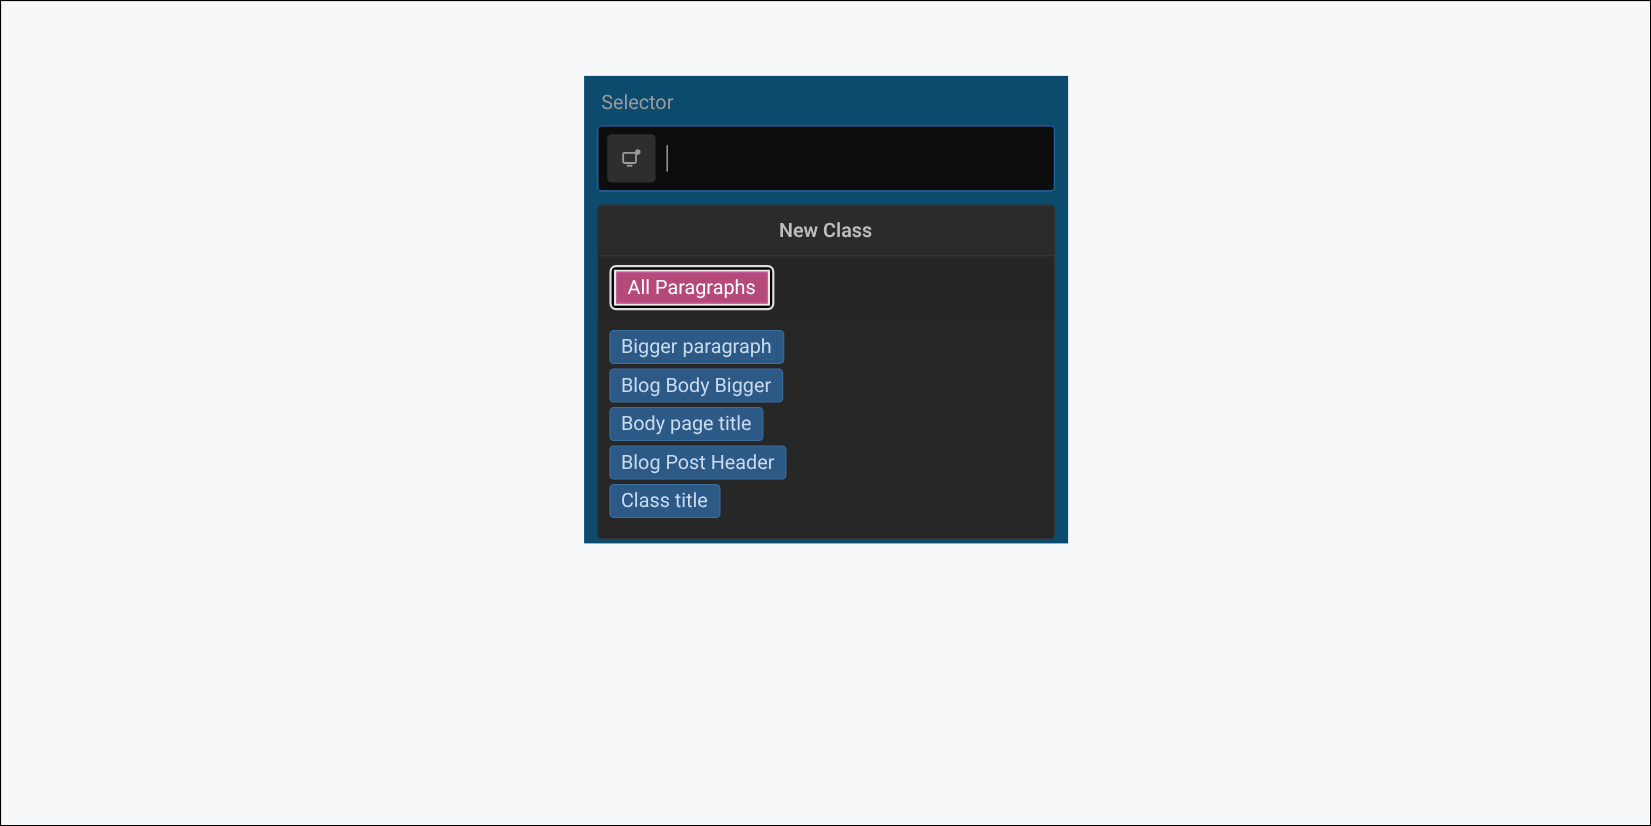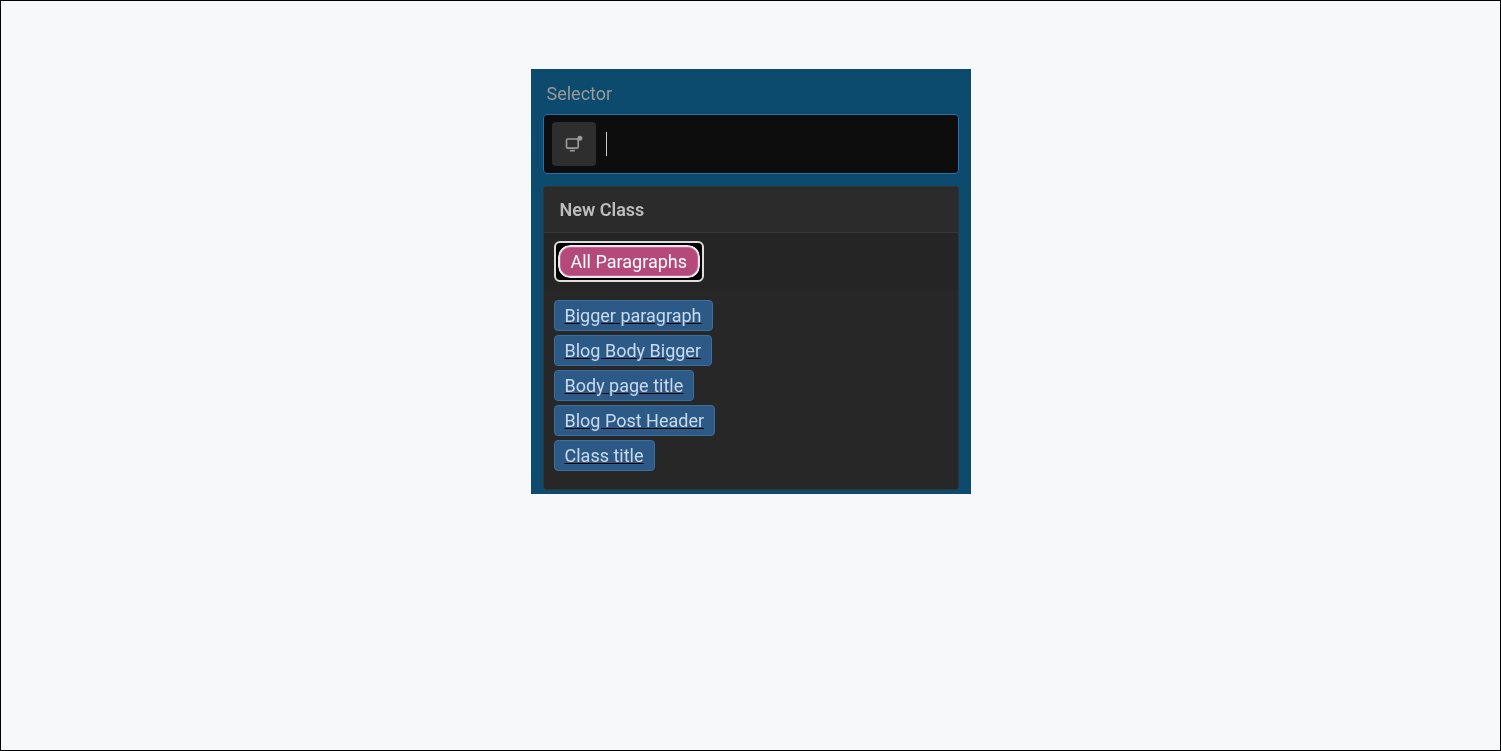--- a/index.html
+++ b/index.html
@@ -67,38 +67,39 @@
     border-radius: 4px;
     overflow: hidden;
   }
   .section-header {
     background: #2b2b2b;
     border-bottom: 1px solid #383838;
     padding: 12px 16px;
     color: #bdbdbd;
     font-size: 18px;
     font-weight: 600;
+    text-align: center;
   }
   .hint-row {
     background: #343434;
     color: #8a8a8a;
     font-size: 18px;
     padding: 12px 16px;
     border-bottom: 1px solid #2b2b2b;
   }
   .chip-row {
     padding: 8px 10px;
   }
   .tag-chip {
     display: inline-block;
     background: #b5497a;
     color: #fff;
     font-size: 18px;
     padding: 3px 10px;
-    border-radius: 10px;
+    border-radius: 0;
     border: 1px solid #c760a0;
     box-shadow: 0 0 0 2px #e8e8e8;
     outline: 1px solid #000;
     outline-offset: 2px;
   }
   .tag-outer{
     display:inline-block;
     padding:4px;
     border:2px solid #ddd;
     border-radius:6px;
@@ -110,21 +111,20 @@
     color: #c9dbee;
     font-size: 18px;
     padding: 4px 10px;
     border-radius: 4px;
     border: 1px solid #3b6fa0;
     margin: 4px 0;
   }
   .chips-col {
     padding: 6px 10px 14px 10px;
     background: #272727;
-    text-decoration: underline;
   }
   .chips-col .class-chip { display: table; }
 </style>
 </head>
 <body>
 
 <div class="panel">
   <div class="selector-label">Selector</div>
 
   <div class="selector-input-wrap">

